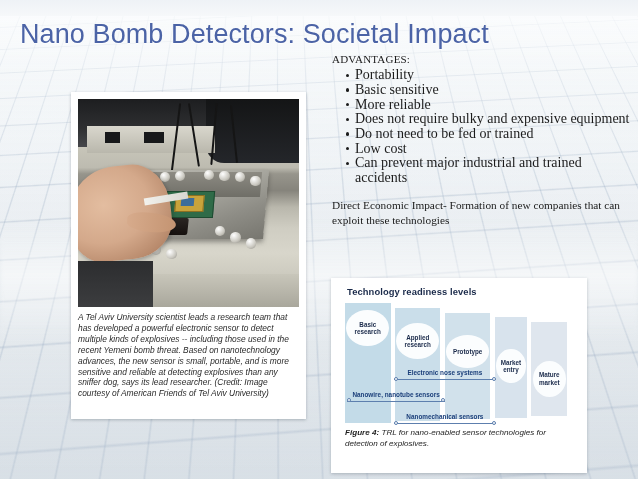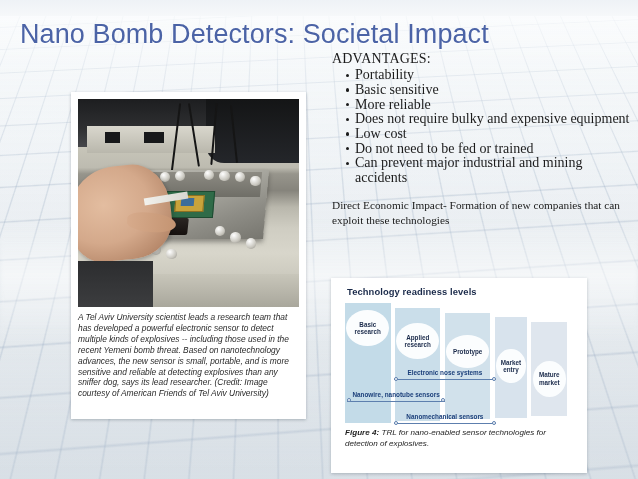--- a/index.html
+++ b/index.html
@@ -46,21 +46,21 @@
     font-size:27px;line-height:32px;color:#4b63a6;
     letter-spacing:.1px;white-space:nowrap;
     text-shadow:0 1px 0 rgba(255,255,255,.75);
   }
 
   
   #textblock{
     position:absolute;left:332px;top:52px;width:300px;
     color:#1b1b1b;font-size:11.3px;line-height:14.2px;
   }
-  #adv-head{font-size:14px;letter-spacing:.2px;}
+  #adv-head{font-size:11px;letter-spacing:.2px;}
   ul.adv{list-style:none;margin:2px 0 0 0;padding:0 0 0 14px;}
   ul.adv li{
     position:relative;padding-left:9px;margin:0 0 .4px 0;
     font-size:14px;line-height:14.3px;
   }
   ul.adv li::before{
     content:"";position:absolute;left:0;top:5.4px;
     width:3.4px;height:3.4px;border-radius:50%;background:#1b1b1b;
   }
   #econ{margin-top:13px;font-size:11.3px;line-height:14.6px;}
@@ -181,23 +181,23 @@
 
   <div id="title">Nano Bomb Detectors: Societal Impact</div>
 
   <div id="textblock">
     <div id="adv-head">ADVANTAGES:</div>
     <ul class="adv">
       <li>Portability</li>
       <li>Basic sensitive</li>
       <li>More reliable</li>
       <li>Does not require bulky and expensive equipment</li>
+      <li>Do not need to be fed or trained</li>
       <li>Low cost</li>
-      <li>Do not need to be fed or trained</li>
-      <li>Can prevent major industrial and mining accidents</li>
+      <li>Can prevent major industrial and trained accidents</li>
     </ul>
     <div id="econ">Direct Economic Impact- Formation of new companies that can exploit these technologies</div>
   </div>
 
   <div id="photo-card">
     <div id="photo">
       <div class="ph-bg"></div>
       <div class="ph-monitor"></div>
       <div class="ph-monitor2"></div>
       <div class="ph-panel"></div>

